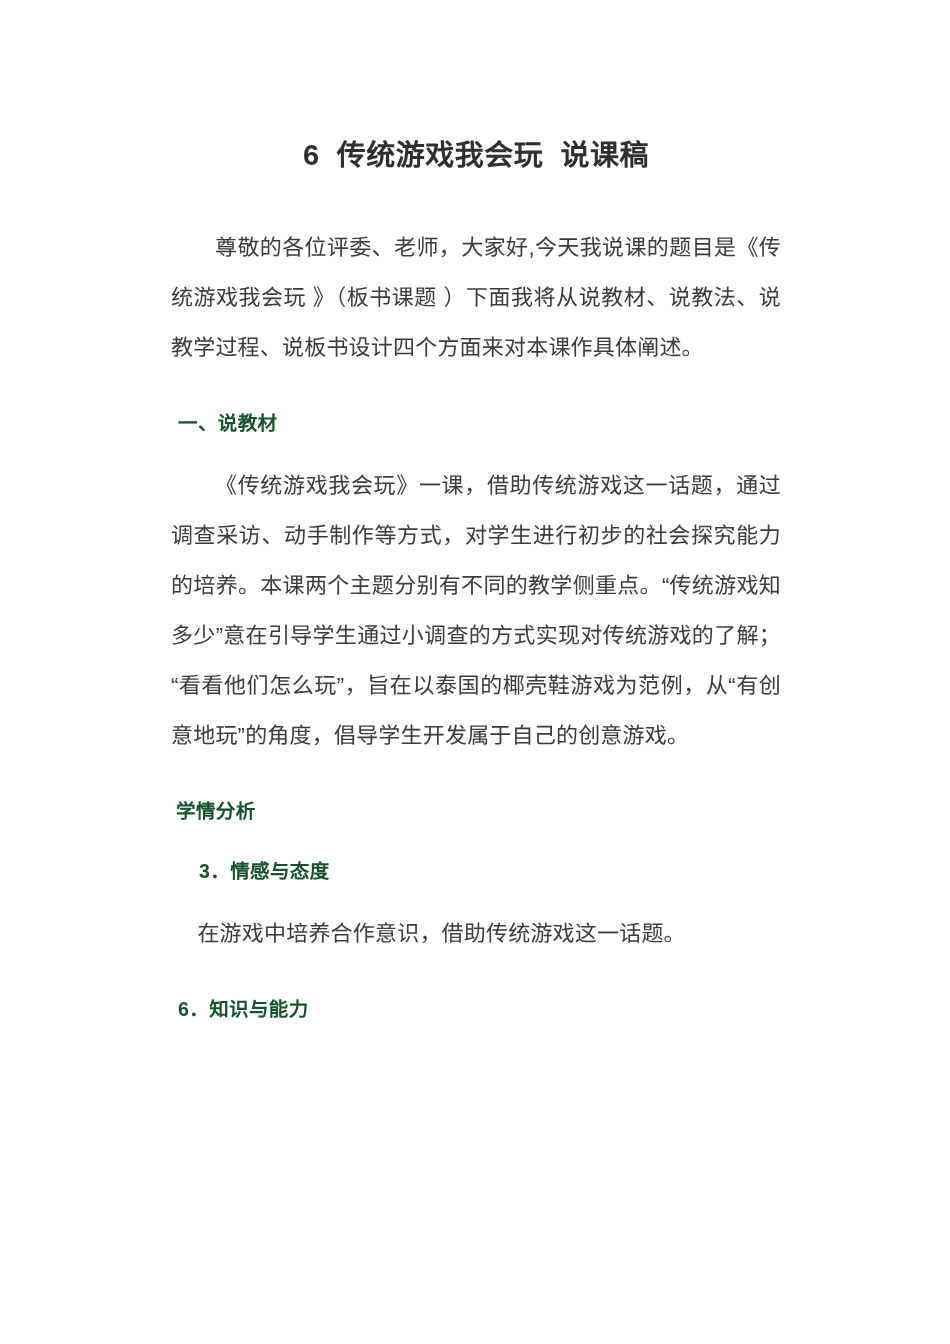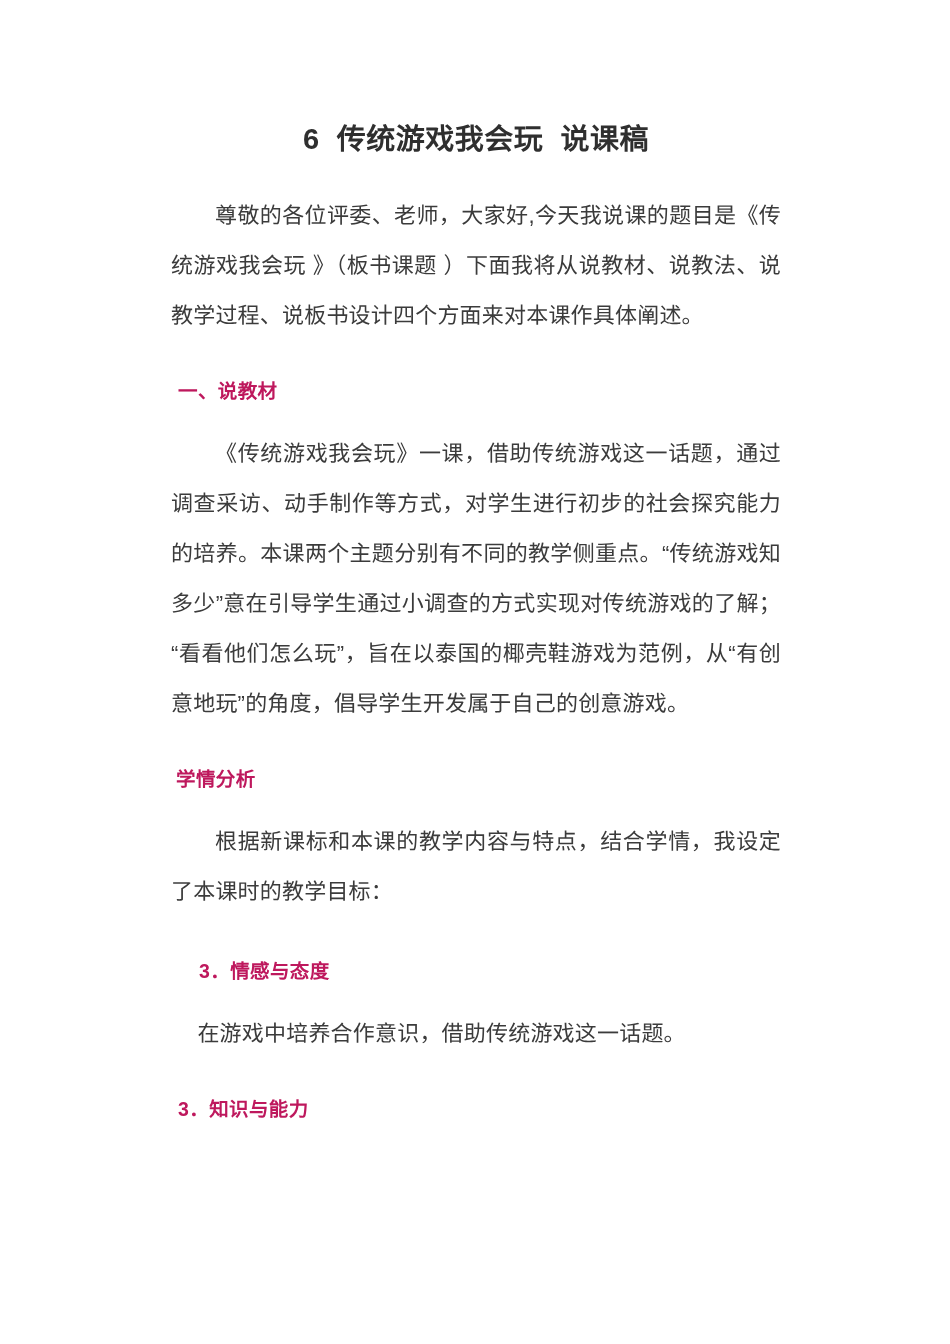--- a/index.html
+++ b/index.html
@@ -32,21 +32,21 @@
     width: 642px;
   }
 
   
   .doc-title {
     font-size: 29px;
     font-weight: bold;
     color: #2f2f2f;
     text-align: center;
     letter-spacing: 0.5px;
-    margin: 0;
+    margin: 16px;
     padding-top: 122px;
     padding-bottom: 0;
     line-height: 1.2;
     white-space: pre;
   }
 
   
   .para {
     font-size: 22px;
     line-height: 50px;
@@ -64,21 +64,21 @@
   }
 
   
   .gap-sm { height: 12px; }
   .gap-md { height: 16px; }
 
   
   .heading {
     font-size: 19.5px;
     font-weight: bold;
-    color: #be185d;
+    color: #14532d;
     line-height: 44px;
     margin: 0;
     letter-spacing: 0.4px;
   }
   .heading.lvl1 {
     padding-left: 23px;
   }
   .heading.lvl2 {
     padding-left: 21px;
   }
@@ -107,26 +107,25 @@
 
     <h2 class="heading lvl1">一、说教材</h2>
 
     <p class="para indent2">《传统游戏我会玩》一课，借助传统游戏这一话题，通过调查采访、动手制作等方式，对学生进行初步的社会探究能力的培养。本课两个主题分别有不同的教学侧重点。“传统游戏知多少”意在引导学生通过小调查的方式实现对传统游戏的了解；“看看他们怎么玩”，旨在以泰国的椰壳鞋游戏为范例，从“有创意地玩”的角度，倡导学生开发属于自己的创意游戏。</p>
 
     <div class="gap-sm"></div>
 
     <h2 class="heading lvl2">学情分析</h2>
 
 
-    <p class="para indent2">根据新课标和本课的教学内容与特点，结合学情，我设定了本课时的教学目标：</p>
 
     <div class="gap-md"></div>
 
     <h3 class="heading num-a">3．情感与态度</h3>
 
     <p class="para indent1">在游戏中培养合作意识，借助传统游戏这一话题。</p>
 
     <div class="gap-sm"></div>
 
-    <h3 class="heading num-b">3．知识与能力</h3>
+    <h3 class="heading num-b">6．知识与能力</h3>
 
   </div>
 </div>
 
 </body></html>

